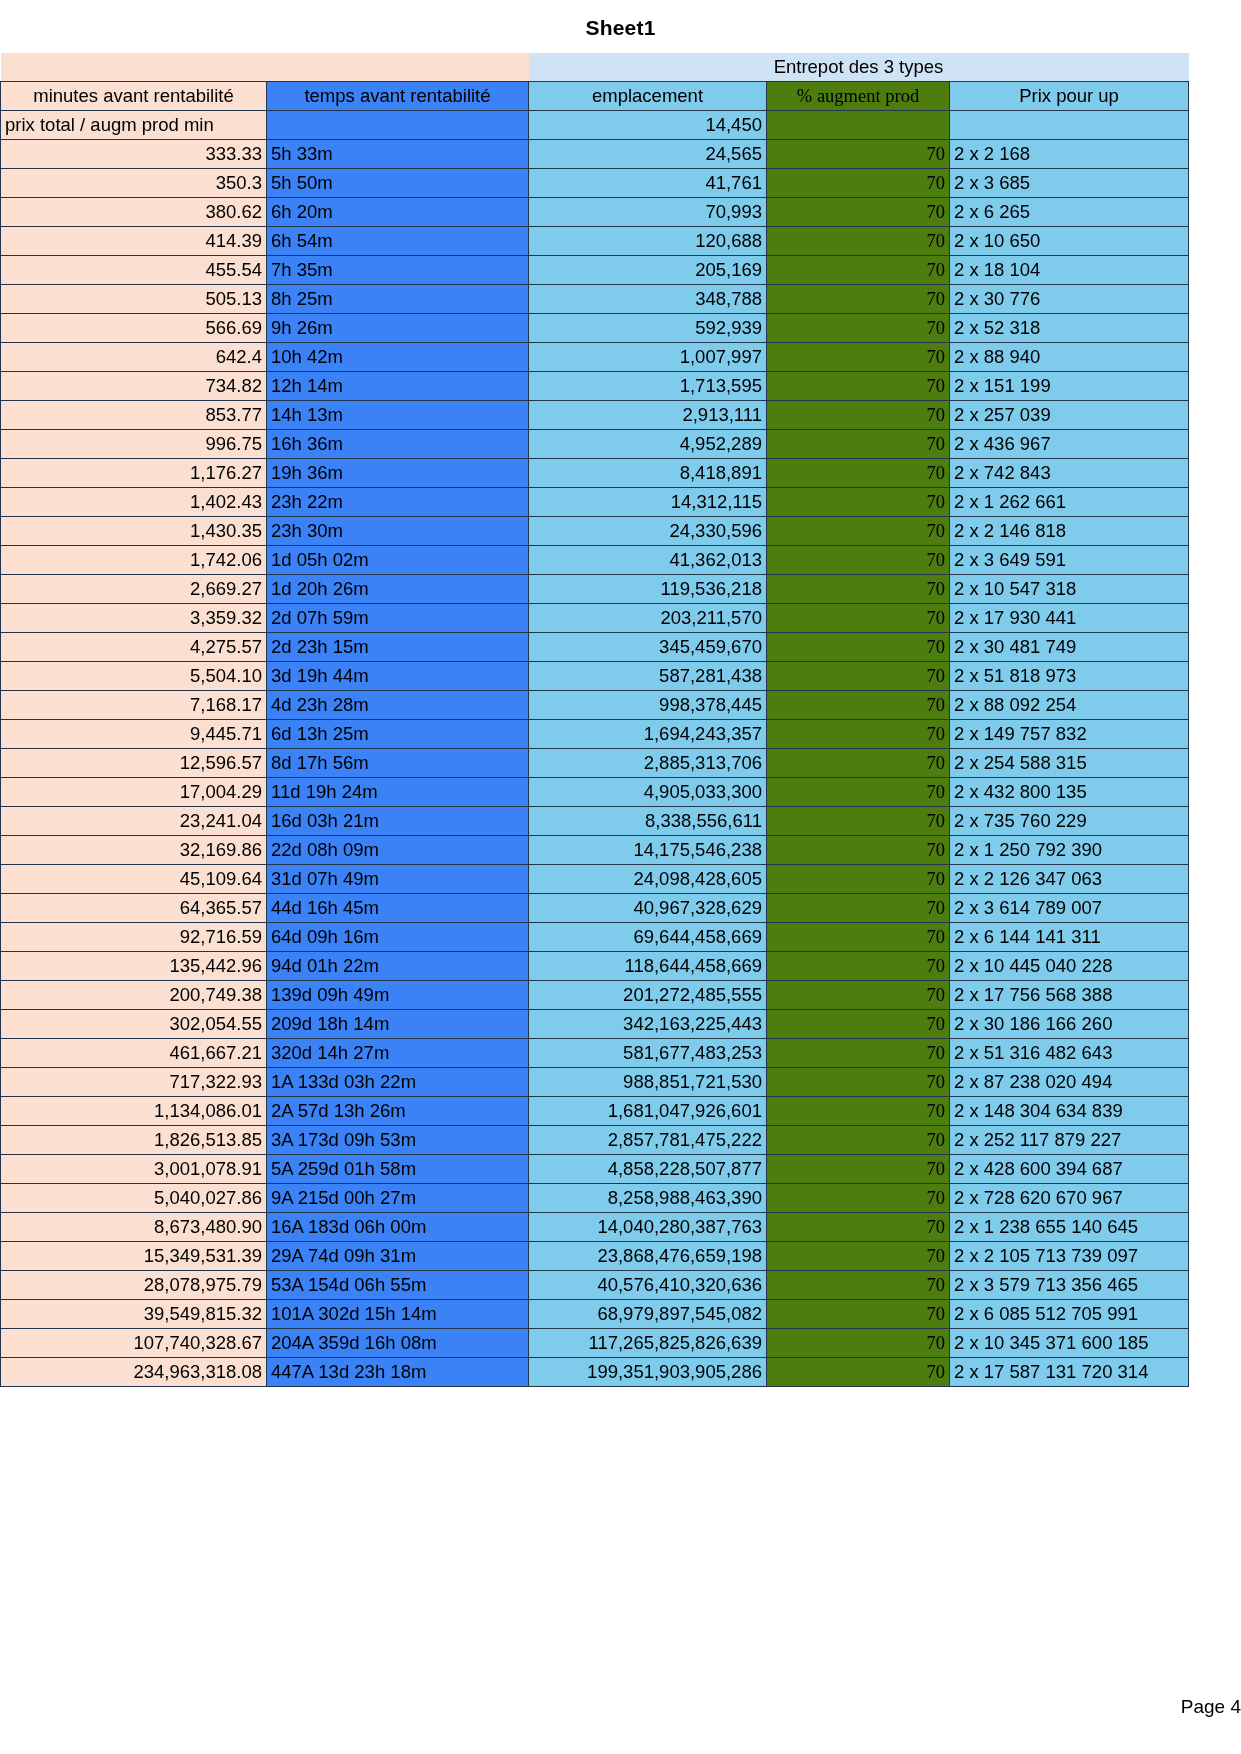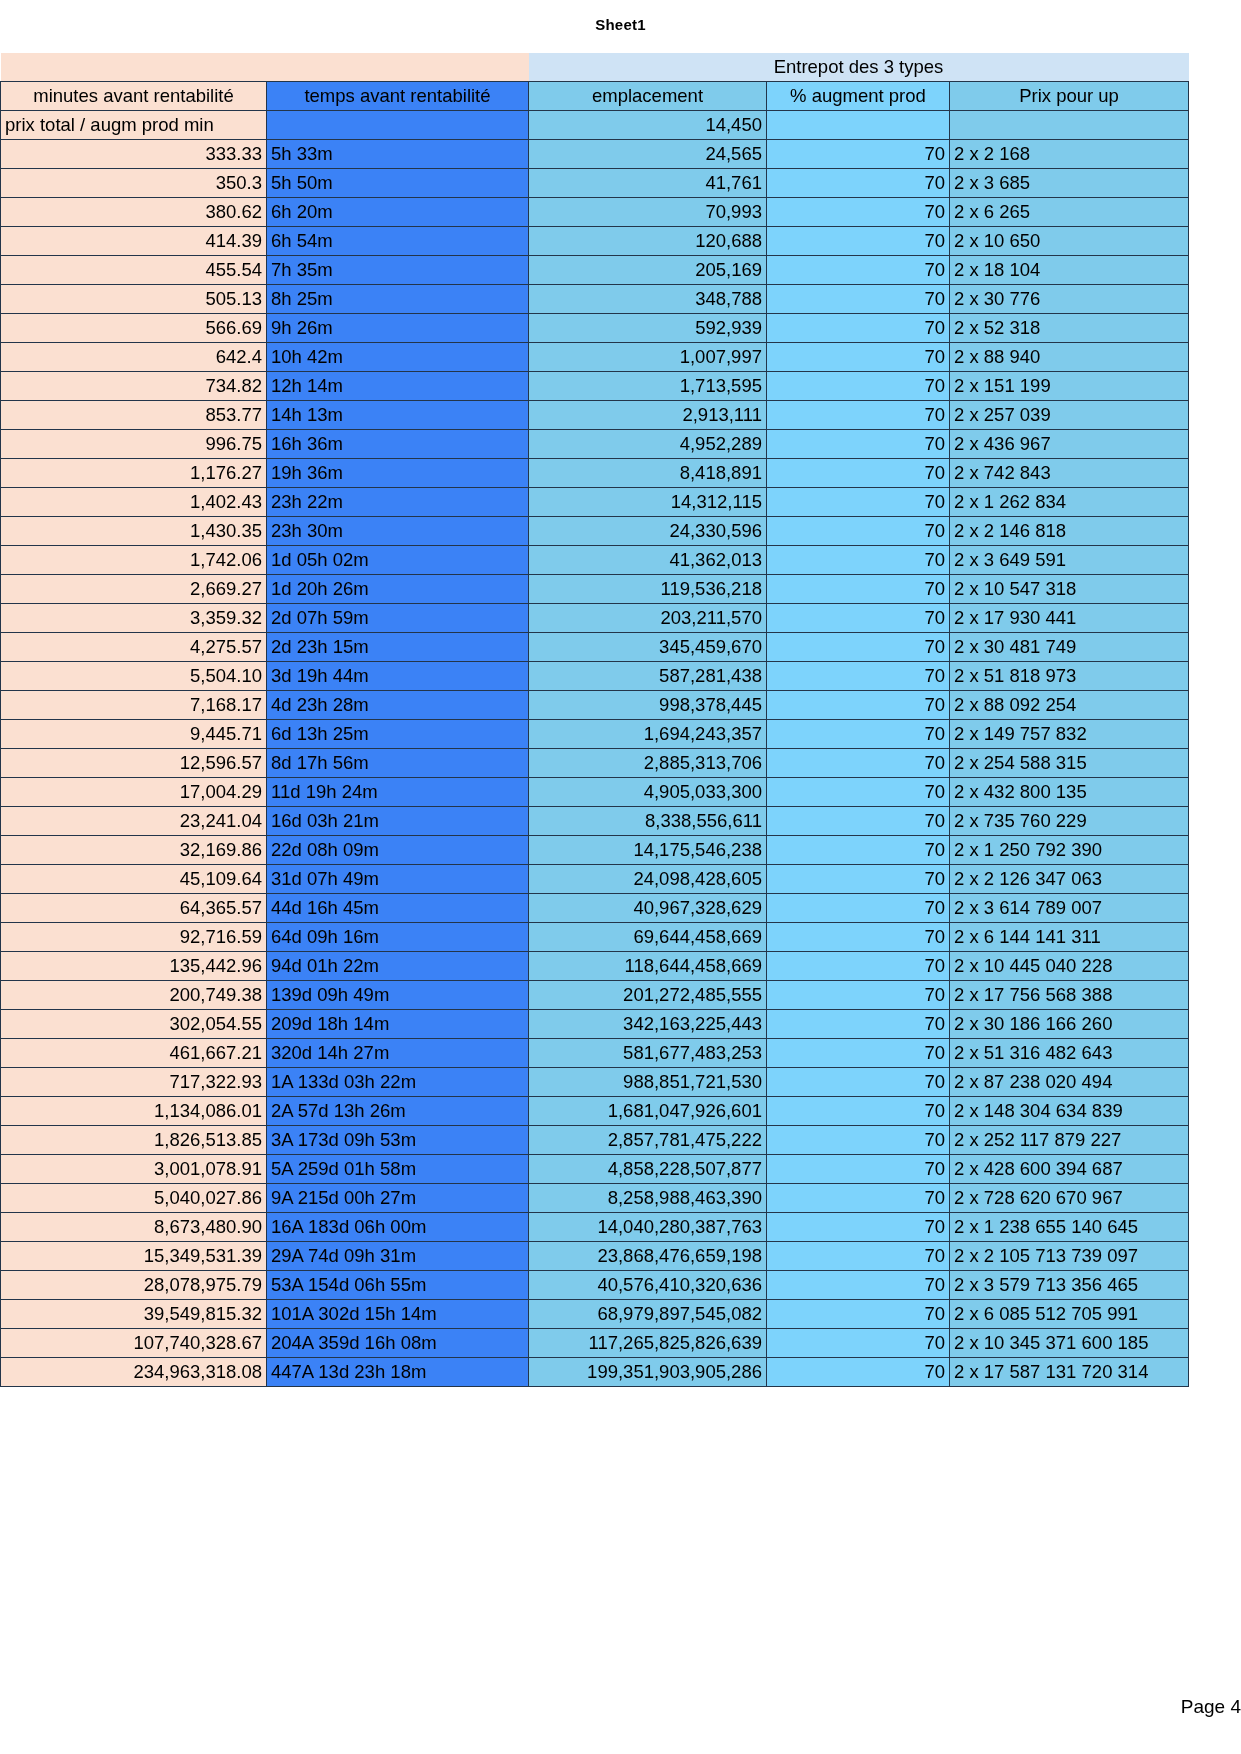--- a/index.html
+++ b/index.html
@@ -10,21 +10,21 @@
   body {
     width: 1241px;
     height: 1754px;
     font-family: "Liberation Sans", sans-serif;
     color: #000000;
     position: relative;
     overflow: hidden;
   }
   .sheet-title {
     text-align: center;
-    font-size: 15px;
+    font-size: 21px;
     font-weight: bold;
     padding-top: 16px;
     letter-spacing: 0.2px;
   }
   .page-footer {
     position: absolute;
     left: 0;
     right: 0;
     bottom: 36px;
     text-align: right;
@@ -54,21 +54,21 @@
   col.c-min   { width: 266px; }
   col.c-temps { width: 262px; }
   col.c-empl  { width: 238px; }
   col.c-pct   { width: 183px; }
   col.c-prix  { width: 239px; }
 
   
   .fill-peach      { background: #fbe0d1; }
   .fill-orange     { background: #3b82f6; }
   .fill-blue       { background: #7fcbeb; }
-  .fill-blue-pale  { background: #7dd3fc; }
+  .fill-blue-pale  { background: #4d7c0f; font-family: Liberation Serif, serif; }
   .fill-blue-head  { background: #cfe3f5; }
   .nb { border: none !important; }
 
   .t-right  { text-align: right; }
   .t-left   { text-align: left; }
   .t-center { text-align: center; }
   .row-band td { height: 26px; line-height: 24px; }
 </style>
 </head>
 <body>
@@ -190,21 +190,21 @@
           <td class="fill-orange t-left">19h 36m</td>
           <td class="fill-blue t-right">8,418,891</td>
           <td class="fill-blue-pale t-right">70</td>
           <td class="fill-blue t-left">2 x  742 843</td>
         </tr>
         <tr>
           <td class="fill-peach t-right">1,402.43</td>
           <td class="fill-orange t-left">23h 22m</td>
           <td class="fill-blue t-right">14,312,115</td>
           <td class="fill-blue-pale t-right">70</td>
-          <td class="fill-blue t-left">2 x  1 262 834</td>
+          <td class="fill-blue t-left">2 x  1 262 661</td>
         </tr>
         <tr>
           <td class="fill-peach t-right">1,430.35</td>
           <td class="fill-orange t-left">23h 30m</td>
           <td class="fill-blue t-right">24,330,596</td>
           <td class="fill-blue-pale t-right">70</td>
           <td class="fill-blue t-left">2 x  2 146 818</td>
         </tr>
         <tr>
           <td class="fill-peach t-right">1,742.06</td>

